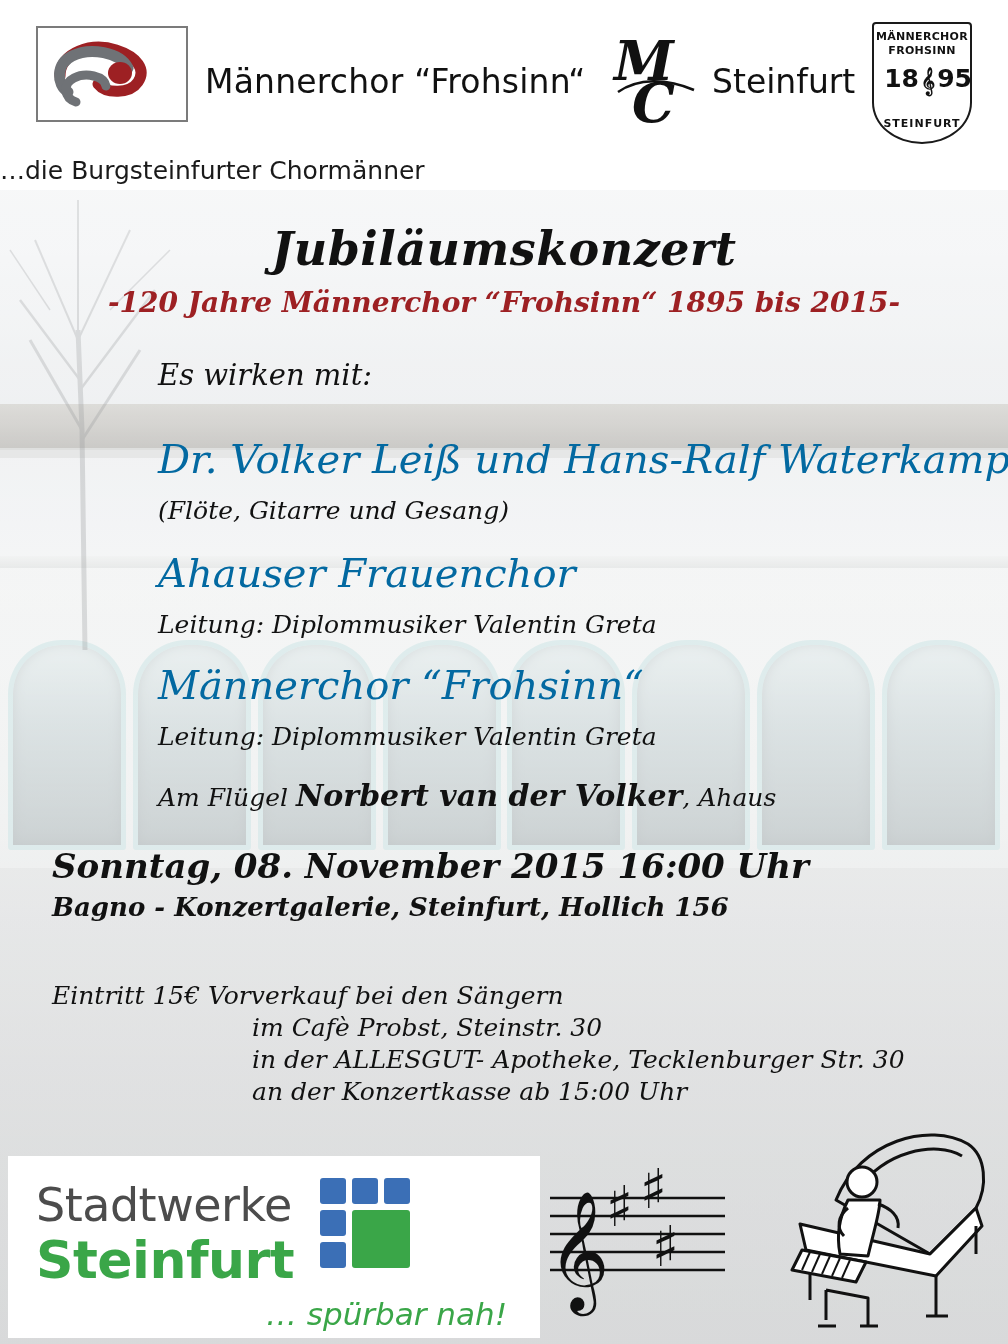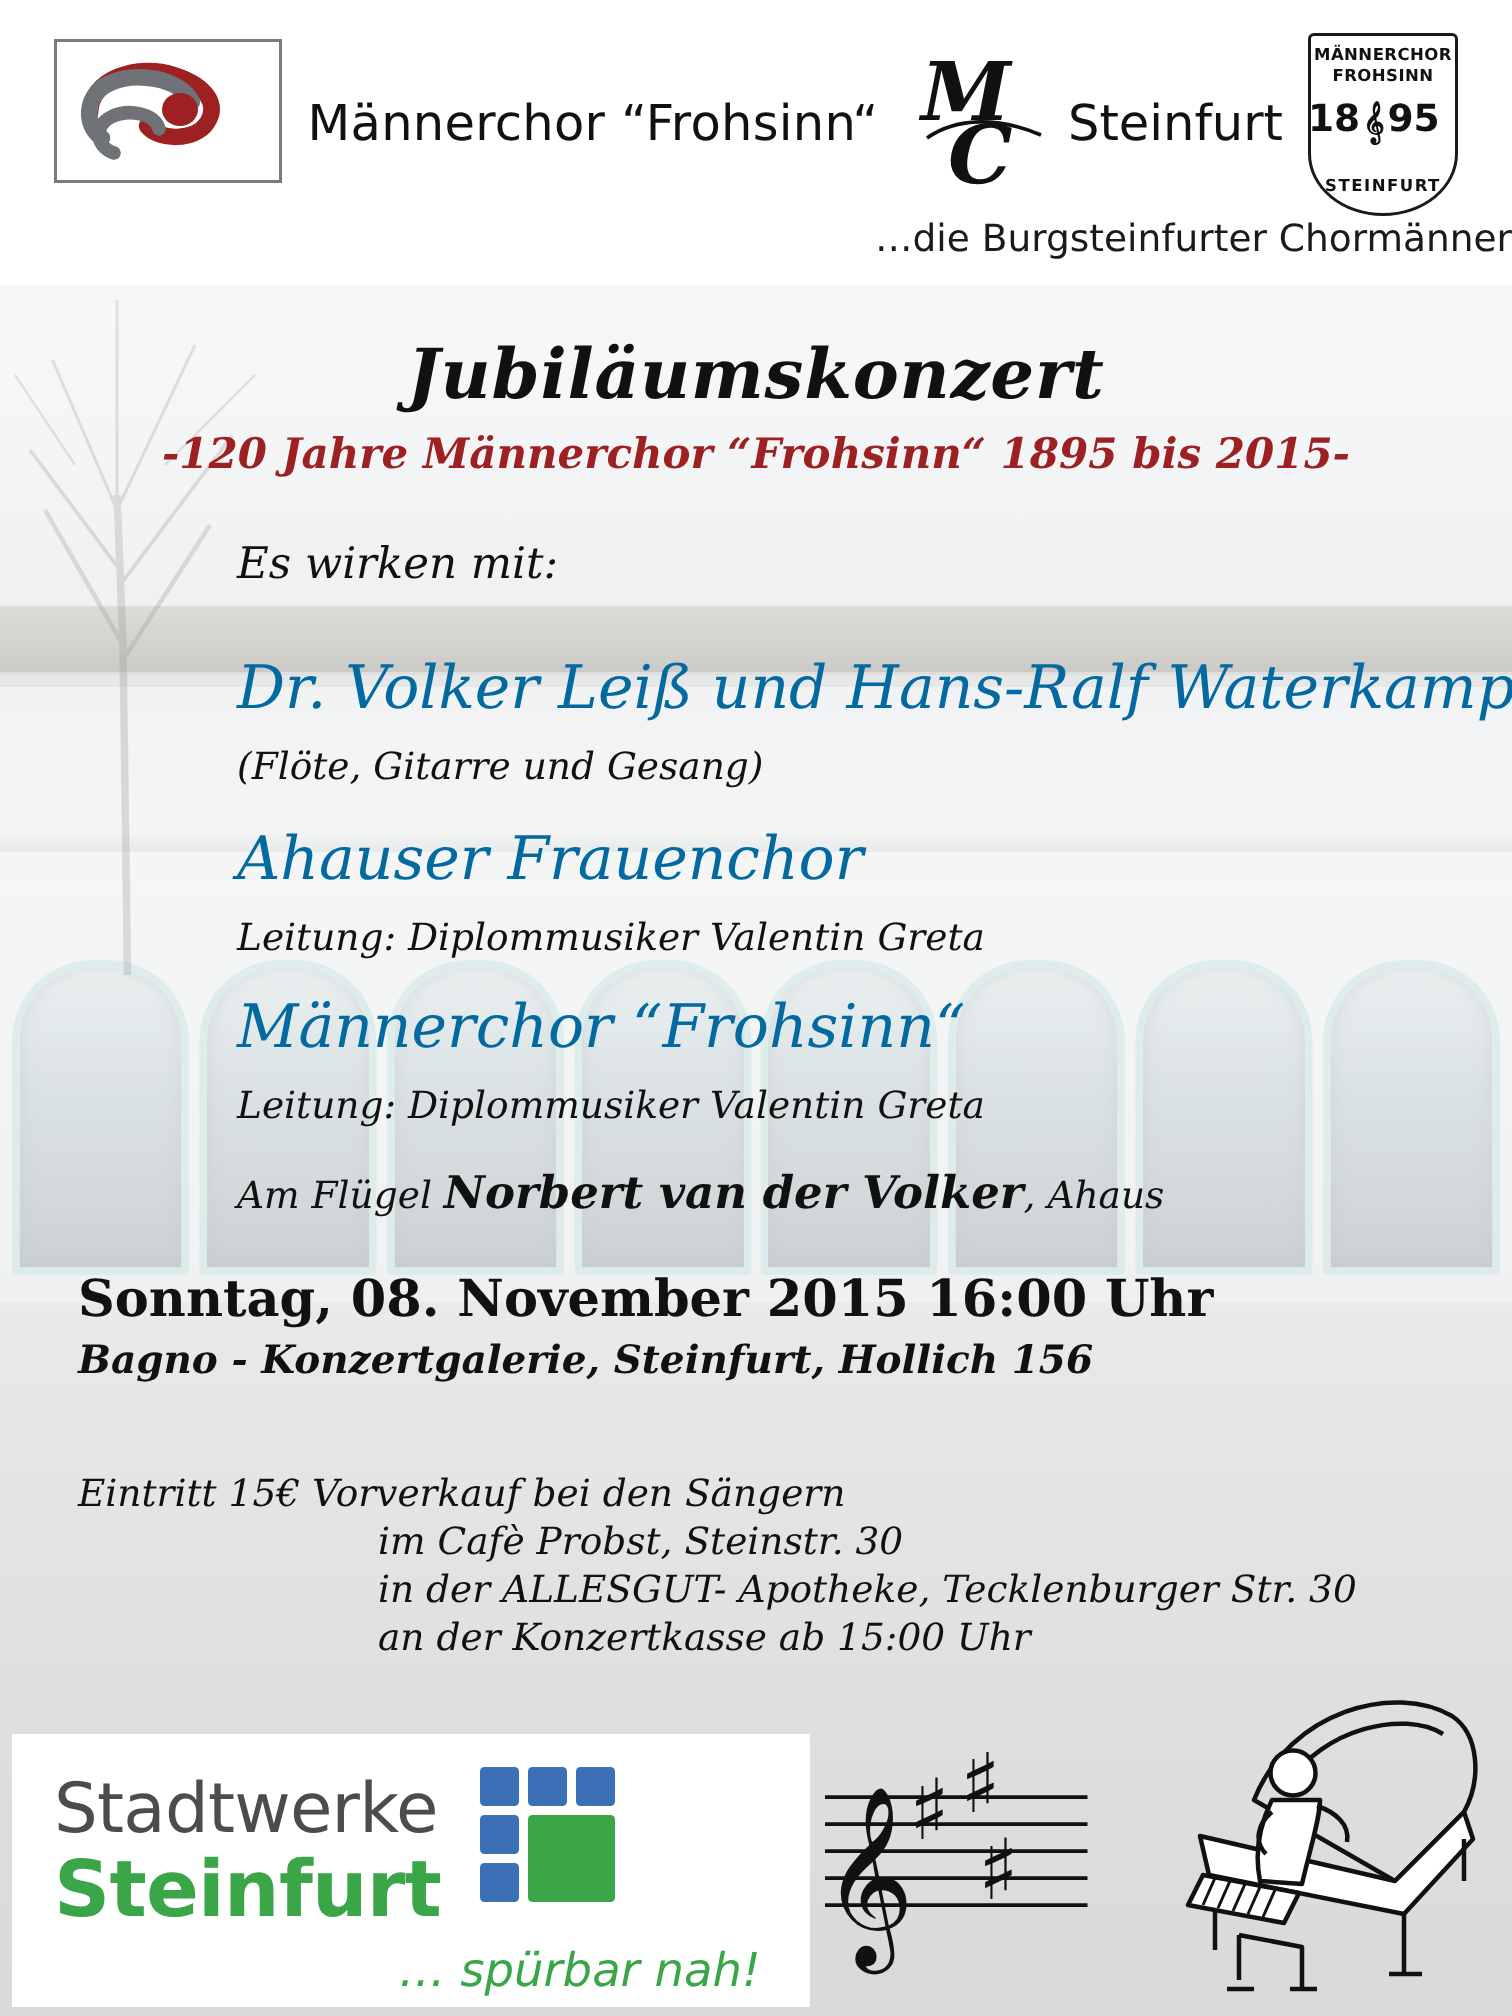--- a/index.html
+++ b/index.html
@@ -191,21 +191,21 @@
     text-align: center;
     font-family: "DejaVu Sans", sans-serif;
     font-size: 11px;
     font-weight: bold;
     color: #111;
     letter-spacing: .3px;
   }
   .crest-year {
     position: absolute;
     top: 42px; left: 0; right: 0;
-    text-align: left;
+    text-align: right;
     font-family: "DejaVu Sans", sans-serif;
     font-size: 25px;
     font-weight: bold;
     color: #111;
   }
   .crest-year .clef {
     font-size: 24px;
     vertical-align: -2px;
     padding: 0 2px;
   }
@@ -214,23 +214,23 @@
     bottom: 14px; left: 0; right: 0;
     text-align: center;
     font-family: "DejaVu Sans", sans-serif;
     font-size: 11px;
     font-weight: bold;
     color: #111;
     letter-spacing: 1px;
   }
   .subtitle-bar {
     position: absolute;
-    top: 144px;
-    left: 0; right: 0;
-    text-align: right;
+    top: 156px;
+    left: 0; right: 0;
+    text-align: left;
     font-family: "DejaVu Sans", sans-serif;
     font-size: 25px;
     color: #1a1a1a;
   }
 
   
   .content {
     position: absolute;
     top: 190px;
     left: 0; right: 0;
@@ -307,20 +307,21 @@
   .piano-line b {
     font-size: 30px;
     font-weight: bold;
   }
 
   .when {
     position: absolute;
     top: 656px;
     left: 52px;
     font-family: "DejaVu Serif", serif;
+    font-style: italic;
     font-weight: bold;
     font-size: 34px;
     color: #111;
     white-space: nowrap;
   }
   .where {
     position: absolute;
     top: 702px;
     left: 52px;
     font-family: "DejaVu Serif", serif;

